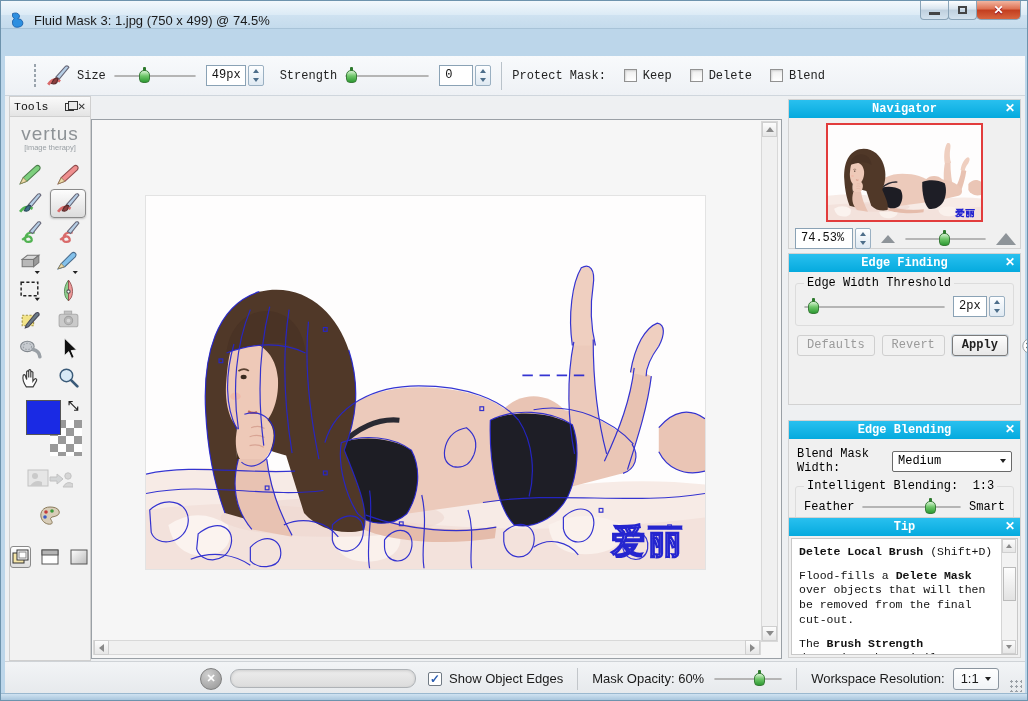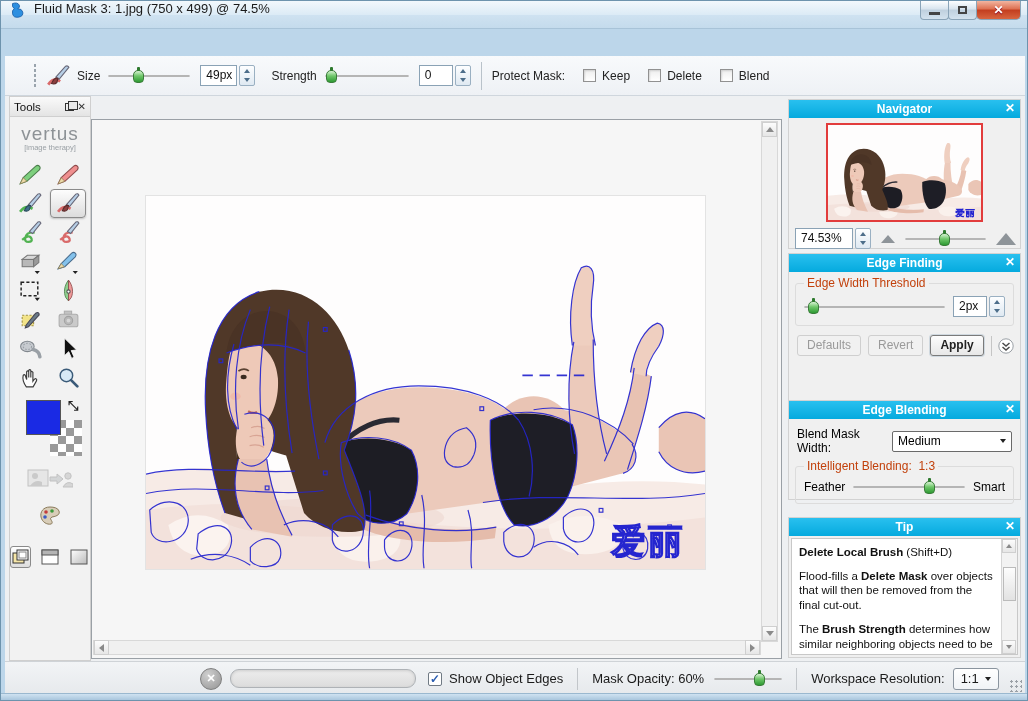--- a/index.html
+++ b/index.html
@@ -1,24 +1,24 @@
 <!DOCTYPE html>
 <html><head>
 <meta charset="utf-8">
 <style>
   * { margin:0; padding:0; box-sizing:border-box; }
   html,body { width:1028px; height:701px; font-family:"Liberation Sans",sans-serif; }
   .window { position:relative; width:1028px; height:701px; background:#bcd6ea;
             border:1px solid #6d93ad; overflow:hidden; }
-  .mono { font-family:Liberation Sans, sans-serif; }
+  .mono { font-family:Liberation Mono, monospace; }
 
   
   .titlebar { position:absolute; left:0; top:0; width:100%; height:28px;
     background:linear-gradient(180deg,#f2f8fc 0%,#dcebf6 50%,#cfe2f1 51%,#c4dbec 100%);
-    border-bottom:1px solid #a8c3d8; display:flex; align-items:flex-start; }
+    border-bottom:1px solid #a8c3d8; display:flex; align-items:flex-end; }
   .app-icon { width:17px; height:17px; margin:0 7px 0 9px; }
   .title-text { font-size:13px; color:#1a1a1a; }
   .winbtns { position:absolute; right:6px; top:0; display:flex; }
   .winbtn { width:29px; height:19px; border:1px solid #8aa4b8; border-top:none;
     background:linear-gradient(180deg,#fdfeff,#d8e4ee 45%,#bfd0de 50%,#d3e2ee);
     border-radius:0 0 4px 4px; margin-left:-1px; display:flex; align-items:center; justify-content:center;
     font-size:11px; color:#333; }
   .winbtn.close { width:45px; background:linear-gradient(180deg,#f2b5a0,#dd6f50 45%,#c23d1f 50%,#d8653f);
     color:#fff; font-weight:bold; border-radius:0 0 5px 5px; }
   .glyph-min { width:11px; height:3px; background:#444; margin-top:6px; }
@@ -123,30 +123,30 @@
   .panel-title { flex:1; text-align:center; font-size:12px; font-weight:bold; color:#fff; }
   .panel-x { position:absolute; right:5px; top:1px; color:#fff; font-size:12px; font-weight:bold; }
   .p-nav { top:3px; height:150px; }
   .thumb-box { margin:5px auto 0; width:157px; height:99px; border:2px solid #e23c3c; background:#fff; }
   .thumb-box svg { width:100%; height:100%; display:block; }
   .nav-zoomrow { display:flex; align-items:center; margin:6px 4px 0 6px; gap:10px; }
   .mountain-s { width:0;height:0;border-left:7px solid transparent;border-right:7px solid transparent;border-bottom:8px solid #8e9499; }
   .mountain-b { width:0;height:0;border-left:10px solid transparent;border-right:10px solid transparent;border-bottom:12px solid #8e9499; }
   .p-ef { top:157px; height:152px; }
   .fieldset { border:1px solid #dcdcdc; border-radius:3px; margin:4px 6px 0; padding:6px 8px 8px; }
-  .fieldset legend { font-size:12px; color:#c2410c; padding:0 3px; }
+  .fieldset legend { font-size:12px; color:#000000; padding:0 3px; }
   .ef-row { display:flex; align-items:center; gap:8px; }
   .btn-row { display:flex; align-items:center; gap:7px; margin:9px 6px 0 8px; }
   .btn { font-size:12px; padding:2px 9px 3px; border:1px solid #adadad; border-radius:3px;
     background:linear-gradient(180deg,#fdfdfd,#e7e7e7); color:#222; }
   .btn.disabled { color:#9a9a9a; border-color:#cfcfcf; background:#f1f1f1; }
   .btn.primary { border-color:#7a7a7a; box-shadow:0 0 0 1px #cfd8df; font-weight:bold; }
   .vline { width:1px; height:20px; background:#c5c5c5; }
   .chev-btn { width:22px; height:20px; display:flex; align-items:center; justify-content:center; }
-  .p-eb { top:304px; height:100px; }
+  .p-eb { top:324px; height:100px; }
   .eb-row { display:flex; align-items:center; gap:8px; margin:8px 8px 2px; }
   .dropdown { flex:0 0 auto; display:flex; align-items:center; width:120px; height:21px;
     background:#fff; border:1px solid #6a6a6a; border-radius:2px; padding:0 5px; font-size:12px; }
   .dropdown .dd-arrow { margin-left:auto; }
   .p-tip { top:421px; height:141px; }
   .tip-body { position:relative; margin:2px; height:117px; background:#fff; border:1px solid #c8c8c8;
     overflow:hidden; padding:6px 22px 4px 7px; font-size:11.5px; line-height:1.28; color:#111; }
   .tip-body p { margin-bottom:9px; }
   .tip-scroll { position:absolute; right:0; top:0; width:16px; height:100%; background:#f2f2f2; border-left:1px solid #d5d5d5; }
   .tip-thumb { position:absolute; left:1px; top:28px; width:13px; height:34px;

